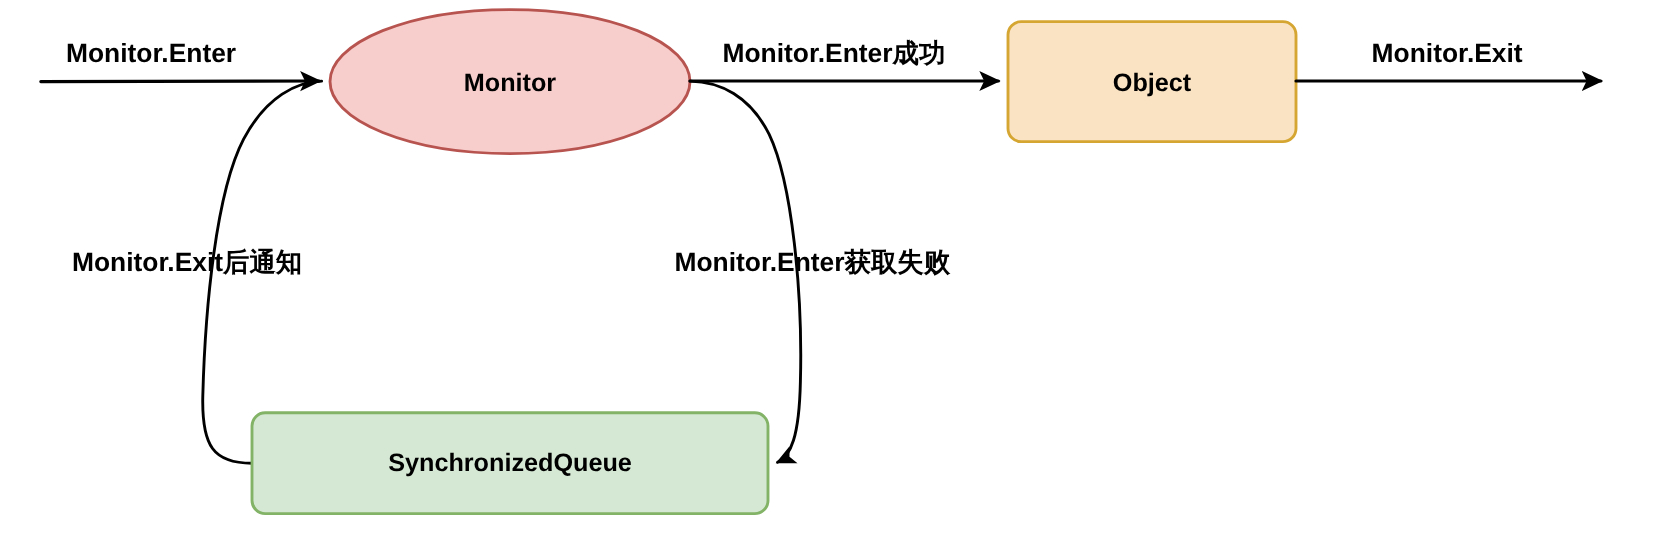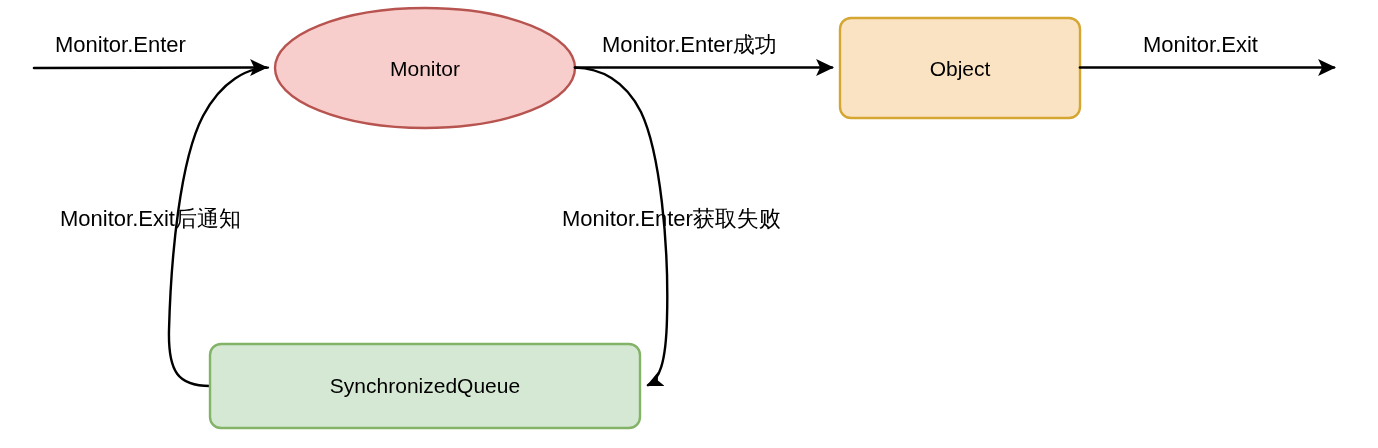--- a/index.html
+++ b/index.html
@@ -11,20 +11,21 @@
     width: 1378px;
     height: 448px;
     overflow: hidden;
     font-family: "Liberation Sans", sans-serif;
   }
   #diagram-root {
     position: relative;
     width: 1378px;
     height: 448px;
     background: #ffffff;
+    font-weight: bold;
   }
   svg#diagram-canvas {
     display: block;
     width: 1378px;
     height: 448px;
   }
   .node-label {
     font-family: "Liberation Sans", sans-serif;
     font-size: 21px;
     fill: #000000;

